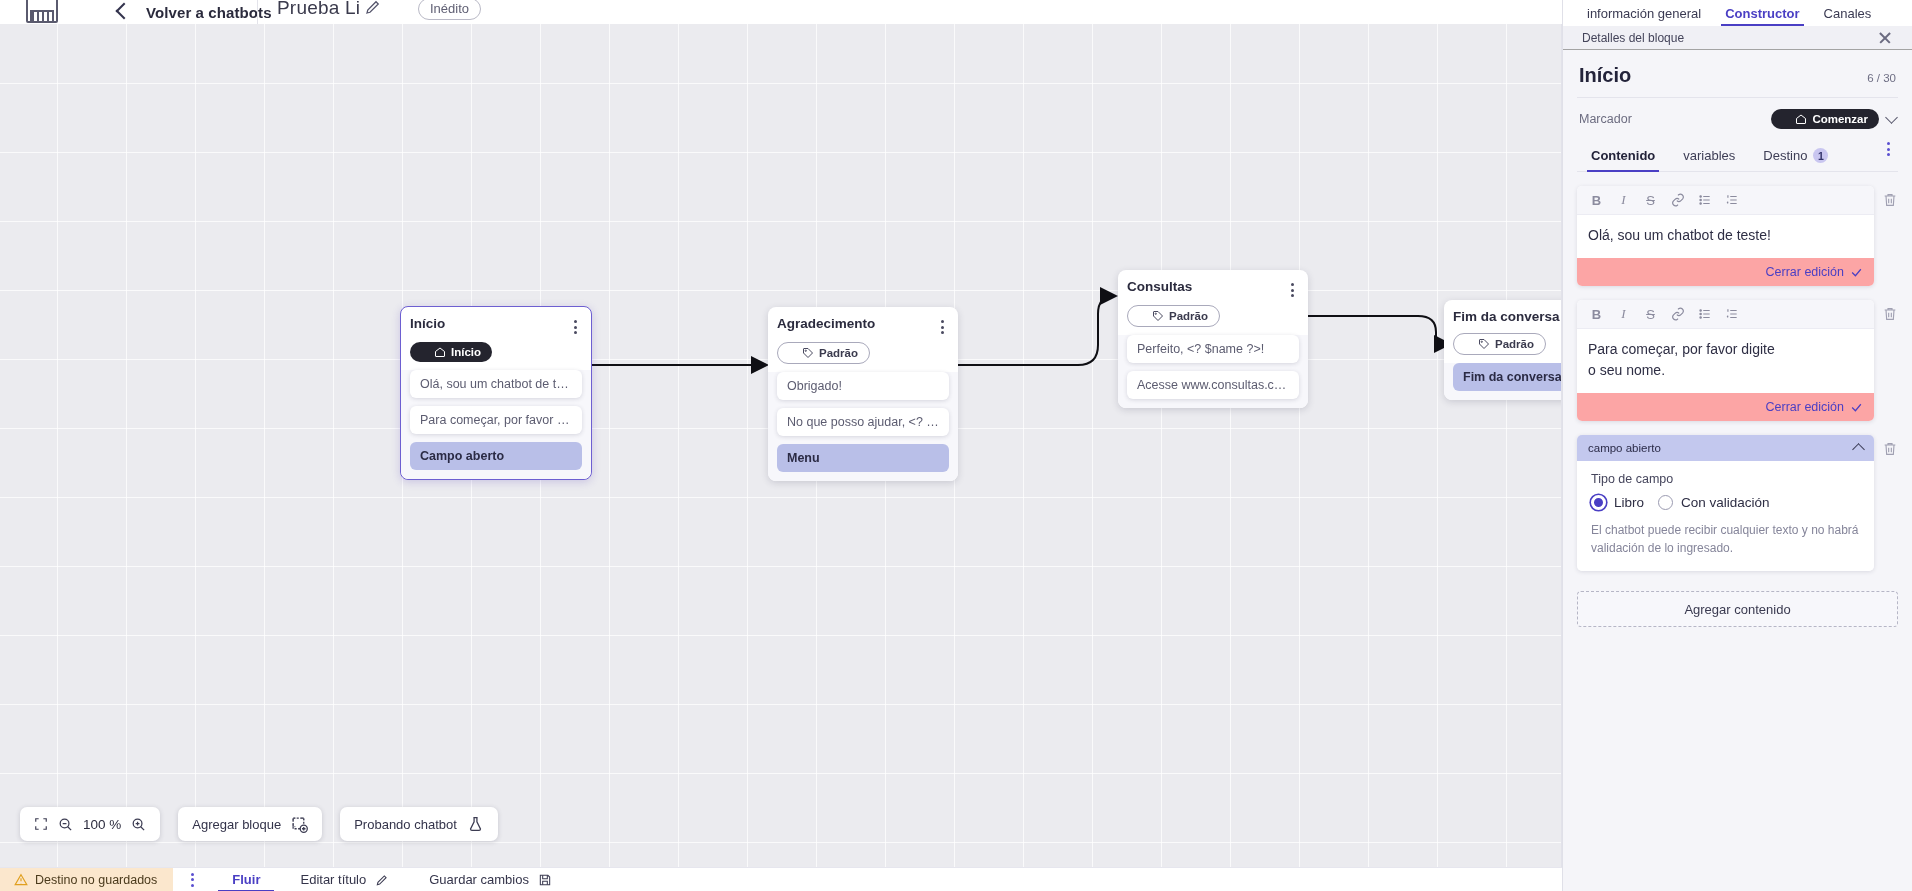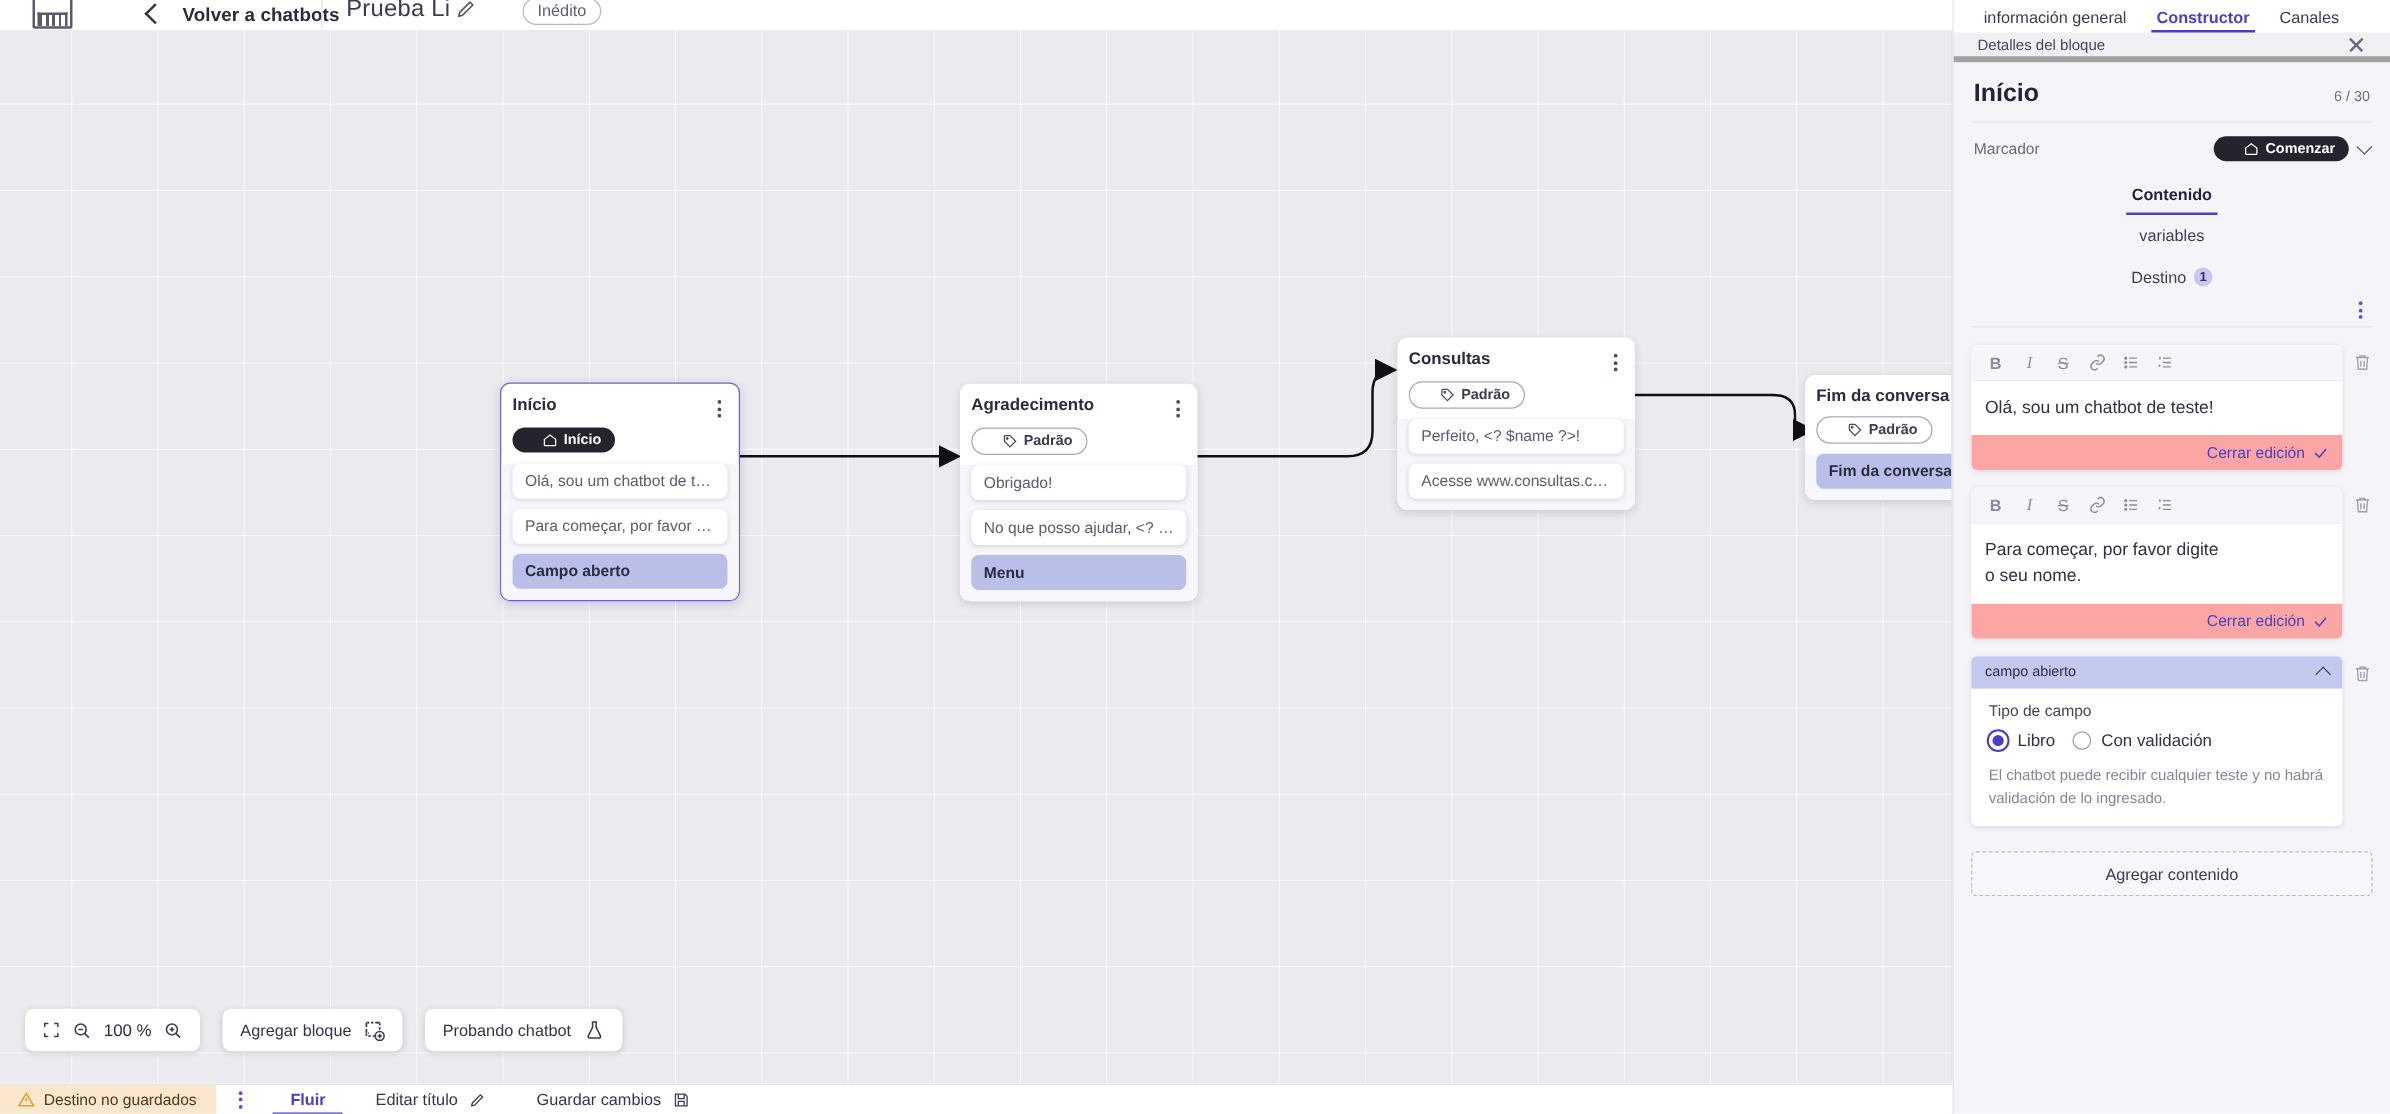--- a/index.html
+++ b/index.html
@@ -110,38 +110,38 @@
     position:absolute; top:0; right:0; width:350px; height:891px;
     background:#f5f5f9; border-left:1px solid #e0e0e8;
   }
   .rtabs { display:flex; gap:0; align-items:flex-end; height:26px; background:#fff; padding-left:12px; }
   .rtab { font-size:13px; color:#3a3a52; padding:0 12px 5px; cursor:pointer; position:relative; }
   .rtab.active { color:#4a3fc4; font-weight:bold; }
   .rtab.active:after { content:""; position:absolute; left:8px; right:8px; bottom:0; height:2px; background:#4a3fc4; }
 
   .rsubhead {
     height: 24px; background:#f0f0f5; display:flex; align-items:center; justify-content:space-between;
-    padding: 0 19px; border-bottom:5px solid #a3a3a3;gap:21px;
+    padding: 0 19px; border-bottom:1px solid #a3a3a3;gap:21px;
   }
   .rsubhead-t { font-size:12px; color:#44445a; }
   .closex { width:16px; height:16px; cursor:pointer; position:relative; }
   .closex:before,.closex:after{content:"";position:absolute;left:1px;top:7px;width:14px;height:1.6px;background:#6a6a80;}
   .closex:before{transform:rotate(45deg);} .closex:after{transform:rotate(-45deg);}
 
   .rbody { background:#f5f5f9; padding: 0 14px; }
   .blk-title-row { display:flex; align-items:baseline; justify-content:space-between; padding: 14px 2px 10px; border-bottom:1px solid #e4e4ec; }
   .blk-title { font-size:20px; font-weight:bold; color:#23233a; }
   .blk-count { font-size:11.5px; color:#6e6e84; }
 
   .marker-row { display:flex; align-items:center; justify-content:space-between; padding: 11px 2px 9px; }
   .marker-lbl { font-size:12.5px; color:#6c6c80;text-align:right; }
   .marker-right { display:flex; align-items:center; gap:8px; }
   .chev-d { width:9px;height:9px;border-right:1.8px solid #55556a;border-bottom:1.8px solid #55556a;transform:rotate(45deg);margin-top:-4px;cursor:pointer;}
 
-  .ctabs { display:flex; align-items:center; gap:4px; padding: 4px 2px 0; border-bottom:1px solid #e4e4ec; position:relative;flex-direction:column;}
+  .ctabs { display:flex; align-items:flex-start; gap:4px; padding: 4px 2px 0; border-bottom:1px solid #e4e4ec; position:relative;}
   .ctab { font-size:13px; color:#3d3d55; padding: 6px 12px 8px; cursor:pointer; position:relative; display:flex; align-items:center; gap:6px;}
   .ctab.active { color:#23233a; font-weight:bold; }
   .ctab.active:after{content:"";position:absolute;left:8px;right:8px;bottom:-1px;height:2px;background:#4a3fc4;}
   .cbadge { background:#c9c6f0; color:#33336a; font-size:10.5px; font-weight:bold; border-radius:50%; width:15px;height:15px;display:flex;align-items:center;justify-content:center;}
   .ctabs-kebab { margin-left:auto; display:flex;flex-direction:column;gap:2.5px; padding: 0 6px 6px; cursor:pointer;}
   .ctabs-kebab i{width:3px;height:3px;border-radius:50%;background:#5a4fd0;display:block;}
 
   
   .edrow { display:flex; align-items:flex-start; gap:8px; margin-top: 14px; }
   .edcard { flex:1; background:#fff; border-radius:5px; box-shadow:0 1px 4px rgba(40,40,70,.13); overflow:hidden; }
@@ -476,21 +476,21 @@
             <div class="radios">
               <div class="radio">
                 <span class="rdot on"></span>
                 <span class="rlbl">Libro</span>
               </div>
               <div class="radio">
                 <span class="rdot"></span>
                 <span class="rlbl">Con validación</span>
               </div>
             </div>
-            <div class="fhint">El chatbot puede recibir cualquier teste y no habrá validación de lo ingresado.</div>
+            <div class="fhint">El chatbot puede recibir cualquier texto y no habrá validación de lo ingresado.</div>
           </div>
         </div>
         <svg class="trash" viewBox="0 0 24 24" fill="none" stroke="#a0a0b2" stroke-width="1.7">
             <path d="M4 6h16M9 6V4h6v2M6 6l1 14h10l1-14M10 10v7M14 10v7"></path>
           </svg>
       </div>
 
       <div class="addbtn">Agregar contenido</div>
     </div>
 

